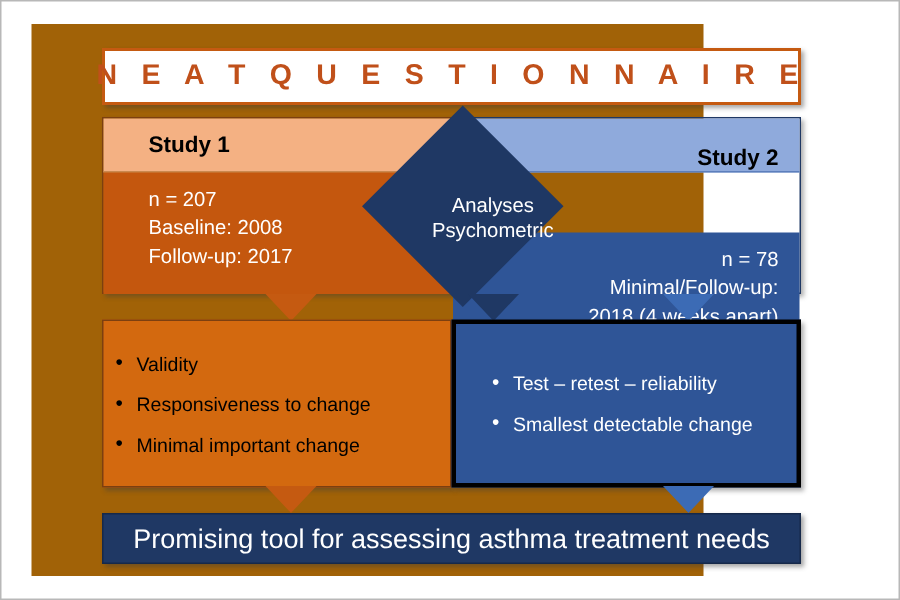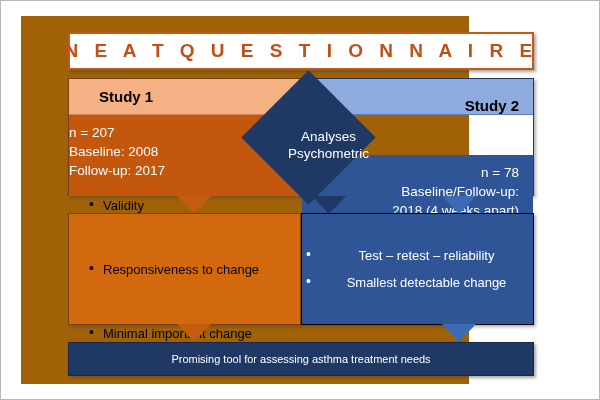--- a/index.html
+++ b/index.html
@@ -98,21 +98,21 @@
   .study-body {
     height: 81px;
     box-sizing: border-box;
     padding-top: 8px;
     font-size: 13.5px;
     line-height: 19px;
     color: #ffffff;
   }
   #study1-body {
     background: #c4570e;
-    padding-left: 0;
+    padding-left: 30px;
     text-align: left;
   }
   #study2-body {
     background: #2f5597;
     padding-right: 14px;
     text-align: right;
     margin-top: 40px;
   }
   .study-body div { white-space: nowrap; }
 
@@ -160,30 +160,28 @@
     box-shadow: 2px 2px 3px rgba(60,60,60,.40);
     display: flex;
     flex-direction: column;
     justify-content: center;
   }
   #result-left {
     left: 47px;
     width: 233px;
     background: #d3690f;
     border: 1px solid #7c3f10;
-    padding-left: 20px;
-    gap: 37px;
+    padding-left: 8px;
   }
   #result-right {
     left: 280px;
     width: 233px;
     background: #2f5597;
-    border: 1px solid #000000;
-    padding-left: 4px;
-    text-align: center;
+    border: 3px solid #000000;
+    padding-left: 24px;
   }
   .bullet-item {
     font-size: 13px;
     line-height: 15px;
     margin: 6px 0;
     padding-left: 14px;
     position: relative;
     white-space: nowrap;
   }
   .bullet-item::before {
@@ -204,21 +202,21 @@
     background: #1f3864;
     border: 1px solid #16294a;
     box-sizing: border-box;
     box-shadow: 2px 2px 3px rgba(60,60,60,.45);
     display: flex;
     align-items: center;
     justify-content: center;
   }
   #conclusion-text {
     color: #ffffff;
-    font-size: 11px;
+    font-size: 18px;
     white-space: nowrap;
   }
 </style>
 </head>
 <body>
 
 <div id="page-frame">
   <div id="canvas">
 
     <div id="title-box">
@@ -235,21 +233,21 @@
         <div>Follow-up: 2017</div>
       </div>
     </div>
 
     <div id="study2-panel" class="study-panel">
       <div id="study2-head" class="study-head">
         <span class="study-head-text">Study 2</span>
       </div>
       <div id="study2-body" class="study-body">
         <div>n = 78</div>
-        <div>Baseline/Follow-up:</div>
+        <div>Minimal/Follow-up:</div>
         <div>2018 (4 weeks apart)</div>
       </div>
     </div>
 
     <div id="diamond"></div>
     <div id="diamond-label">
       <div>Analyses</div>
       <div>Psychometric</div>
     </div>
 

